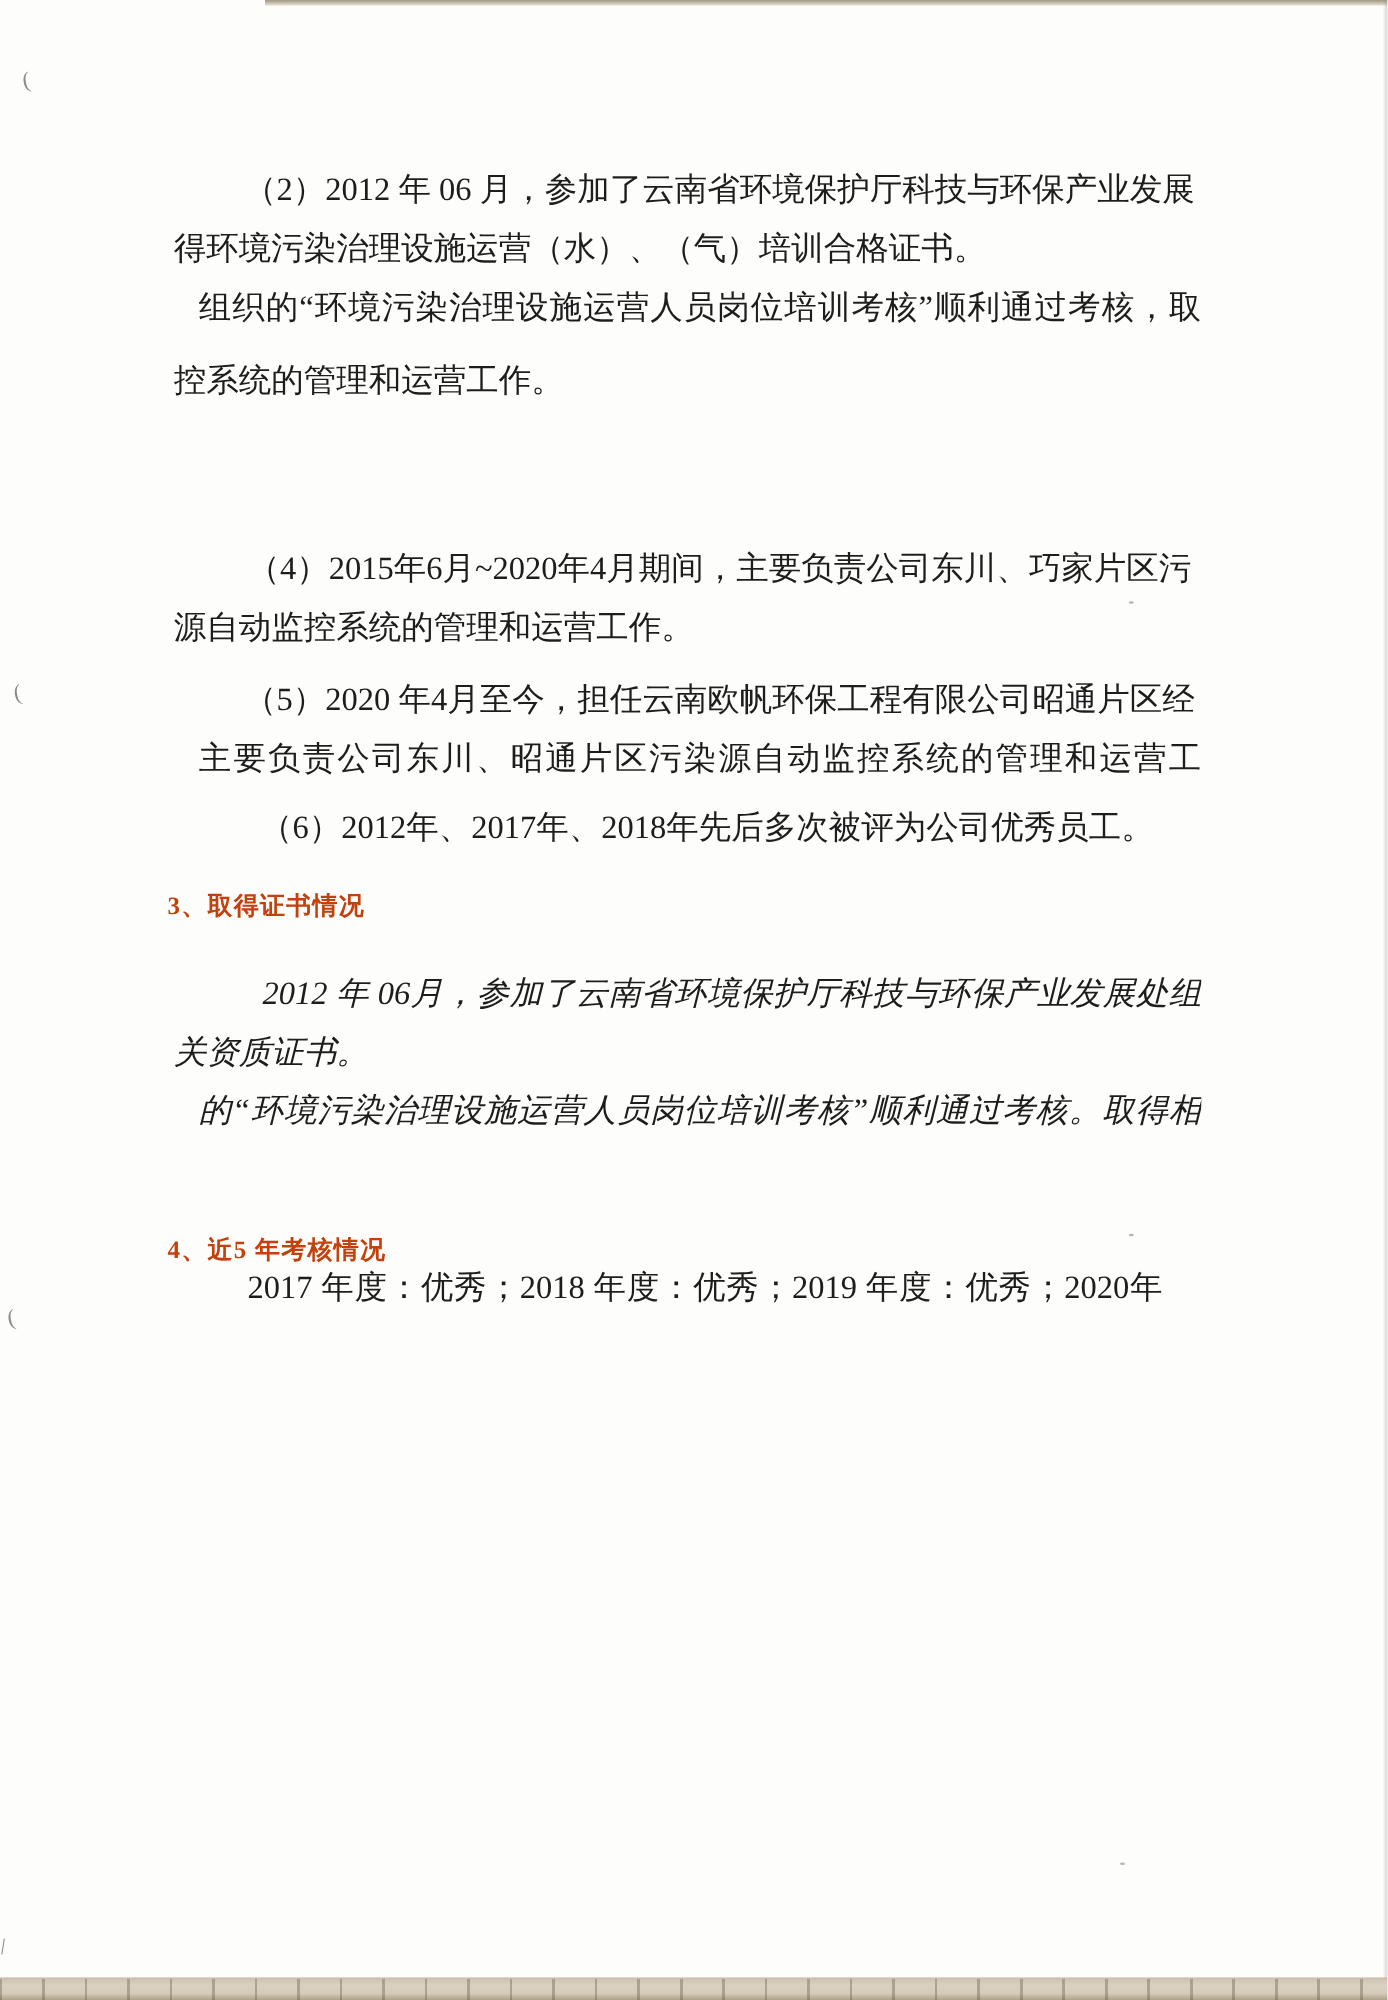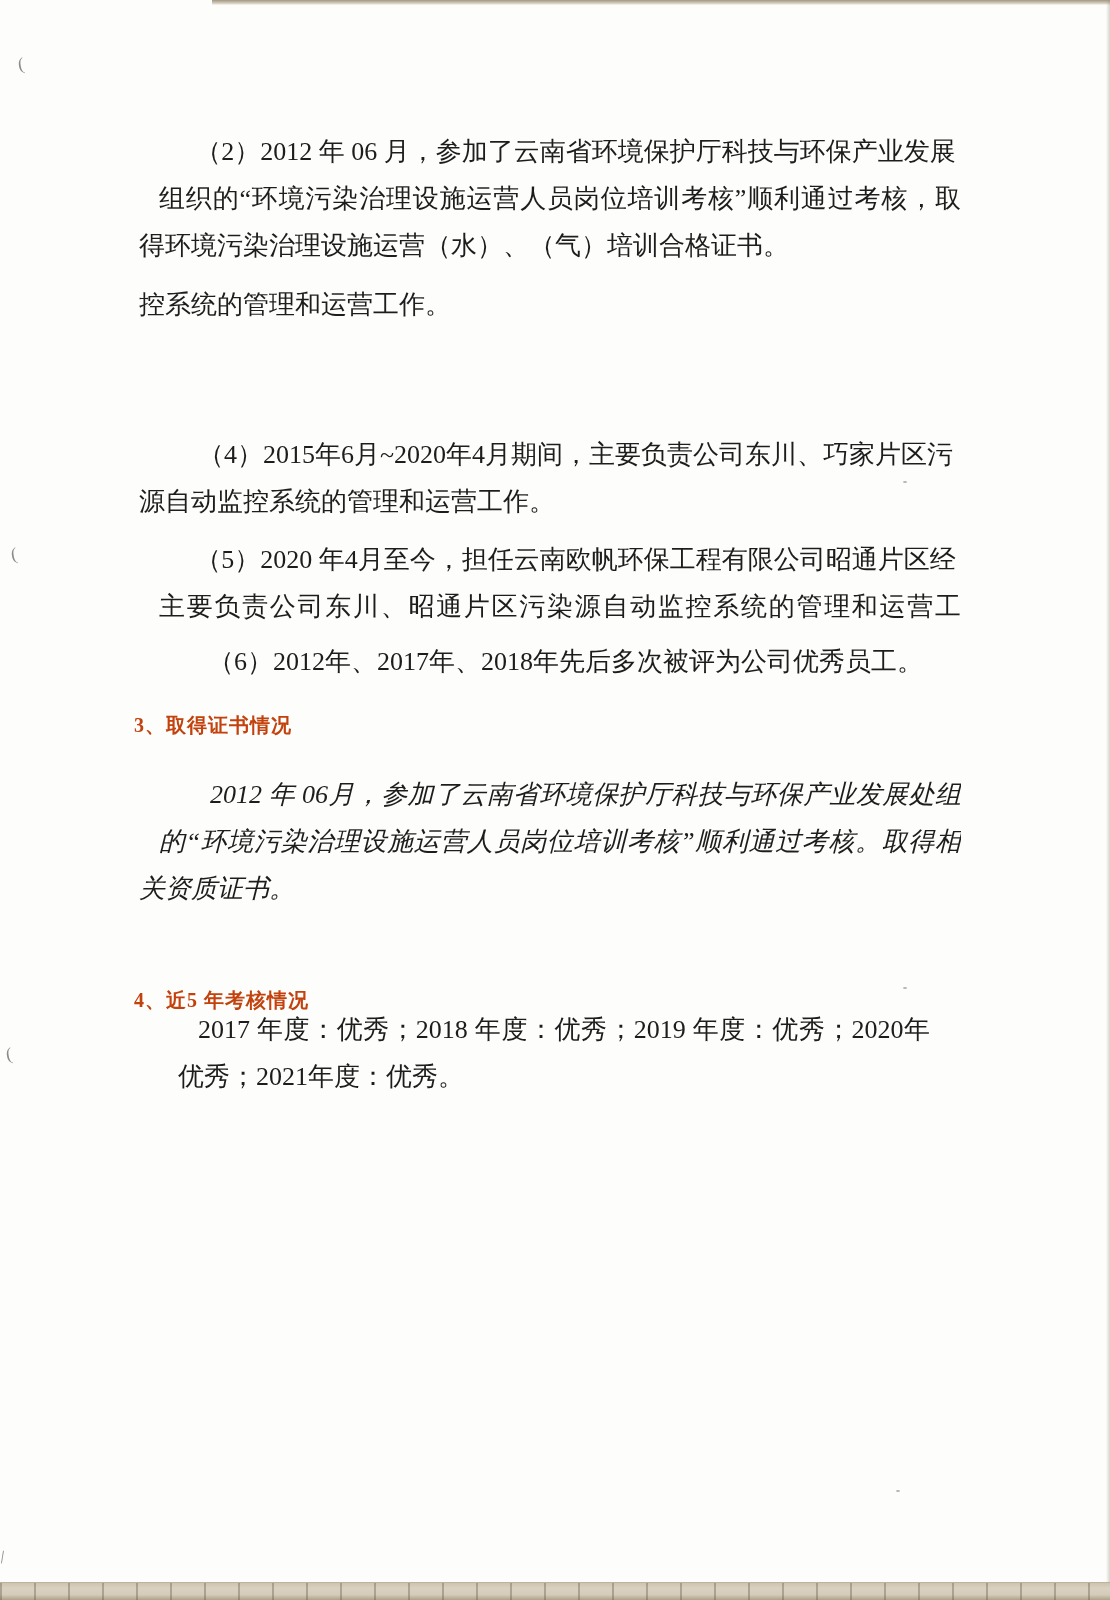--- a/index.html
+++ b/index.html
@@ -73,22 +73,22 @@
   <span class="mark" style="left:11px; top:545px;">(</span>
   <span class="mark" style="left:6px;  top:1045px;">(</span>
   <span class="mark" style="left:0px;  top:1548px;">/</span>
 
   <span class="speck" style="left:903px; top:481px;"></span>
   <span class="speck" style="left:903px; top:987px;"></span>
   <span class="speck" style="left:896px; top:1490px;"></span>
 
   <section class="para" style="top:128px;">
     <div class="line j ind">（2）2012 年 06 月，参加了云南省环境保护厅科技与环保产业发展处</div>
+    <div class="line">得环境污染治理设施运营（水）、（气）培训合格证书。</div>
     <div class="line j">组织的“环境污染治理设施运营人员岗位培训考核”顺利通过考核，取</div>
-    <div class="line">得环境污染治理设施运营（水）、（气）培训合格证书。</div>
   </section>
 
   <section class="para" style="top:281px;">
     <div class="line">控系统的管理和运营工作。</div>
   </section>
 
   <section class="para" style="top:431px;">
     <div class="line j ind">（4）2015年6月~2020年4月期间，主要负责公司东川、巧家片区污染</div>
     <div class="line">源自动监控系统的管理和运营工作。</div>
   </section>
@@ -99,24 +99,23 @@
   </section>
 
   <section class="para" style="top:638px;">
     <div class="line ind">（6）2012年、2017年、2018年先后多次被评为公司优秀员工。</div>
   </section>
 
   <h2 class="heading" style="top:701px;">3、取得证书情况</h2>
 
   <section class="para" style="top:771px;font-style:italic;">
     <div class="line j ind-lg">2012 年 06月，参加了云南省环境保护厅科技与环保产业发展处组织</div>
+    <div class="line">关资质证书。</div>
     <div class="line j">的“环境污染治理设施运营人员岗位培训考核”顺利通过考核。取得相</div>
-    <div class="line">关资质证书。</div>
   </section>
 
   <h2 class="heading" style="top:976px;">4、近5 年考核情况</h2>
 
   <section class="para" style="top:1006px; left:178px; width:752px;">
     <div class="line j">2017 年度：优秀；2018 年度：优秀；2019 年度：优秀；2020年度：</div>
-    <div class="line">优秀；2021年度：优秀。</div>
   </section>
 
 </div>
 
 </body></html>

